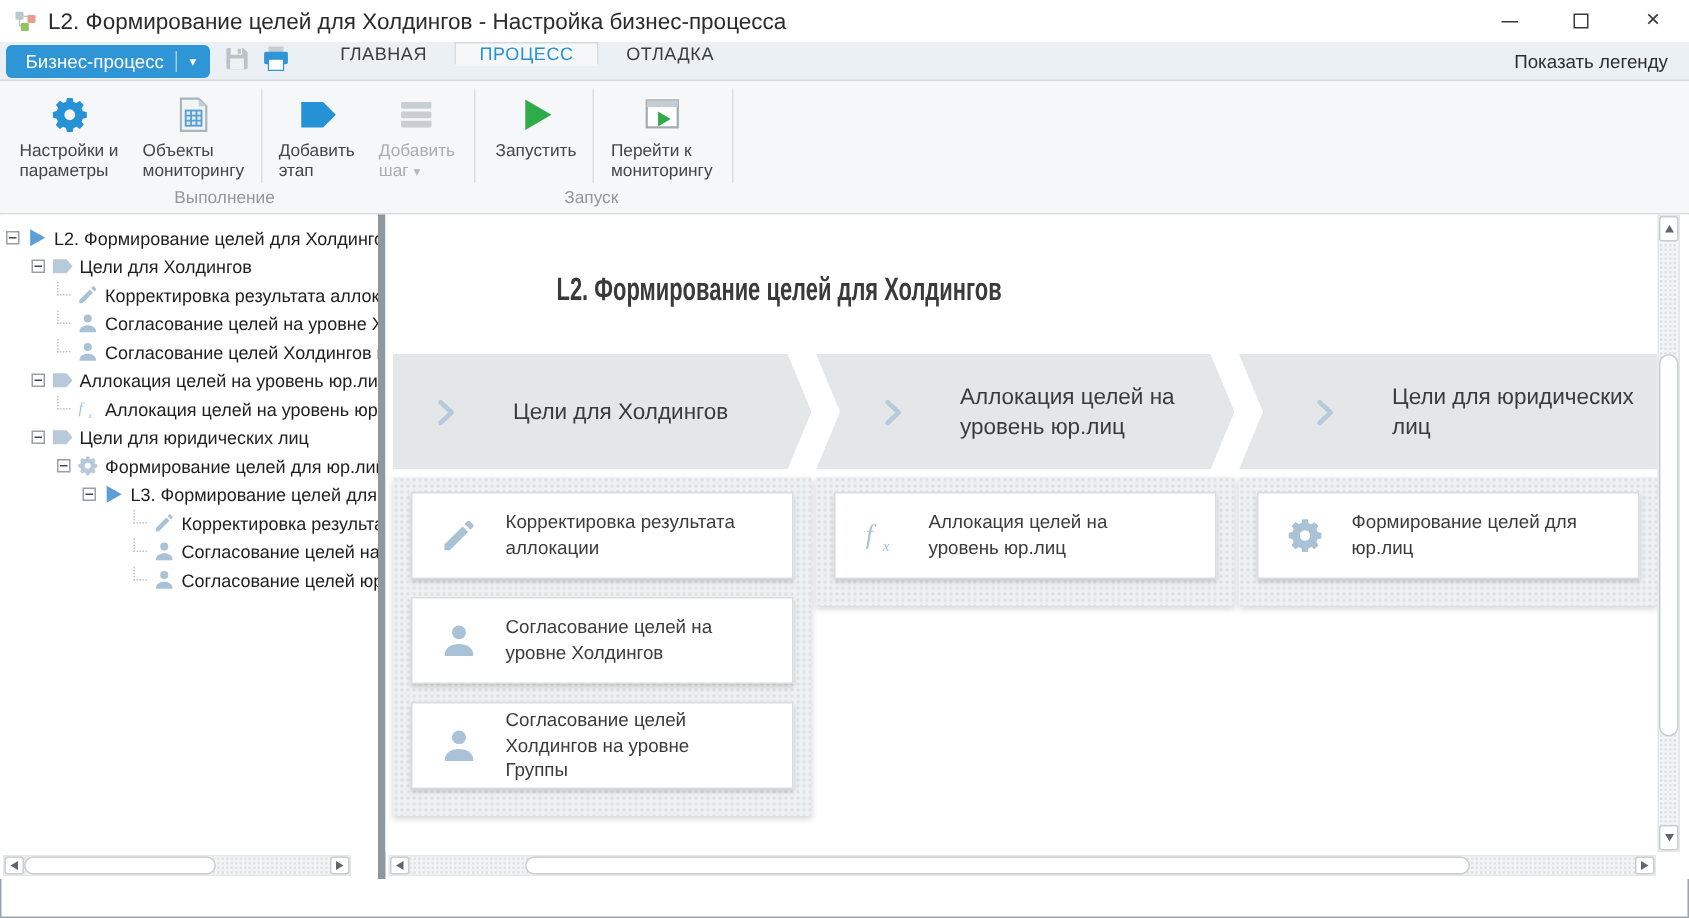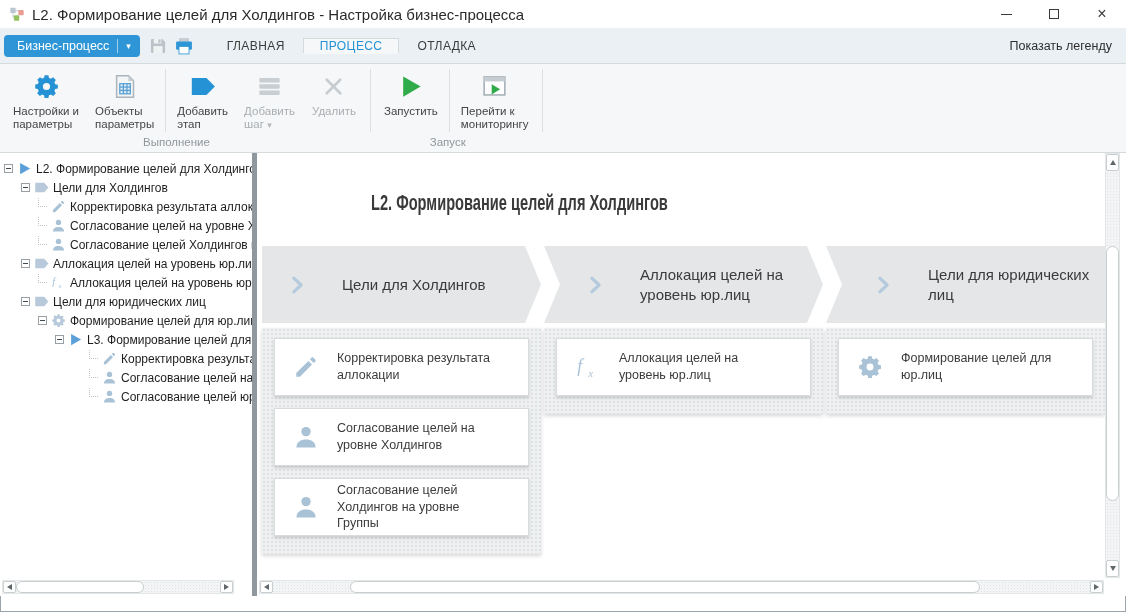--- a/index.html
+++ b/index.html
@@ -10,21 +10,21 @@
   
   .titlebar { height:28px; display:flex; align-items:center; padding-left:9px; gap:7px; background:#fff; }
   .wtitle { font-size:15px; color:#2b2b2b; }
   .wctrls { margin-left:auto; display:flex; height:28px; }
   .ctrl { width:48px; height:28px; display:flex; align-items:center; justify-content:center; color:#3a3a3a; }
   .g-min { display:block; width:11px; border-top:1.4px solid #3a3a3a; }
   .g-max { display:block; width:10px; height:10px; border:1.4px solid #3a3a3a; }
   .g-close { font-style:normal; font-size:16px; line-height:1; }
 
   
-  .tabrow { height:36px; background:#eaf0f4; border-bottom:1px solid #d5dadd; display:flex; align-items:center; }
+  .tabrow { height:26px; background:#eaf0f4; border-bottom:1px solid #d5dadd; display:flex; align-items:flex-start; }
   .bp-btn { margin:3px 0 3px 4px; height:22px; background:#2e96d6; border-radius:4px; color:#fff;
             font-size:12.5px; display:flex; align-items:center; padding:0 9px 0 13px; gap:8px; align-self:center; }
   .bp-div { width:1px; height:14px; background:rgba(255,255,255,.55); }
   .bp-caret { font-size:9px; }
   .qicons { display:flex; align-items:center; margin-left:7px; gap:4px; }
   .qbtn { width:22px; height:22px; display:flex; align-items:center; justify-content:center; }
   .tabs { display:flex; margin-left:14px; }
   .tab { display:flex; align-items:center; padding:0 16px; font-size:12px; color:#3c3c3c;
          letter-spacing:.4px; margin-left:2px; }
   .tab.active { background:#f6f7f8; border:1px solid #d5dadd; border-bottom:none; color:#2492d4;
@@ -203,21 +203,21 @@
                   <rect x="7.8" y="9.5" width="9.4" height="9"></rect>
                   <line x1="7.8" y1="12.5" x2="17.2" y2="12.5"></line>
                   <line x1="7.8" y1="15.5" x2="17.2" y2="15.5"></line>
                   <line x1="11" y1="9.5" x2="11" y2="18.5"></line>
                   <line x1="14.2" y1="9.5" x2="14.2" y2="18.5"></line>
                 </g>
               </svg>
             </span>
           </span>
           <span class="rlabel">Объекты
-параметры</span>
+мониторингу</span>
         </div>
         <div class="rib-sep"></div>
         <div class="rbtn">
           <span class="ricon">
             <span class="icon">
               <svg width="27" height="27" viewBox="0 0 24 24">
                 <path d="M2.5 4.5h13L23 12l-7.5 7.5h-13z" fill="#2492d4"></path>
               </svg>
             </span>
           </span>
@@ -231,30 +231,20 @@
                 <g fill="#c8ced2">
                   <rect x="3" y="4.5" width="18" height="4" rx=".8"></rect>
                   <rect x="3" y="10" width="18" height="4" rx=".8"></rect>
                   <rect x="3" y="15.5" width="18" height="4" rx=".8"></rect>
                 </g>
               </svg>
             </span>
           </span>
           <span class="rlabel">Добавить
 шаг <span class="rl-caret">▾</span></span>
-        </div>
-        <div class="rbtn disabled">
-          <span class="ricon">
-            <span class="icon">
-              <svg width="27" height="27" viewBox="0 0 24 24">
-                <path d="M6 6l12 12M18 6L6 18" stroke="#c6ccd0" stroke-width="2.4" stroke-linecap="round"></path>
-              </svg>
-            </span>
-          </span>
-          <span class="rlabel">Удалить</span>
         </div>
         <span class="rglabel">Выполнение</span>
       </div>
       <div class="rib-sep"></div>
       <div class="rgroup">
         <div class="rbtn">
           <span class="ricon">
             <span class="icon">
               <svg width="27" height="27" viewBox="0 0 24 24">
                 <path d="M5.5 3l15.5 9L5.5 21z" fill="#2fab49"></path>

